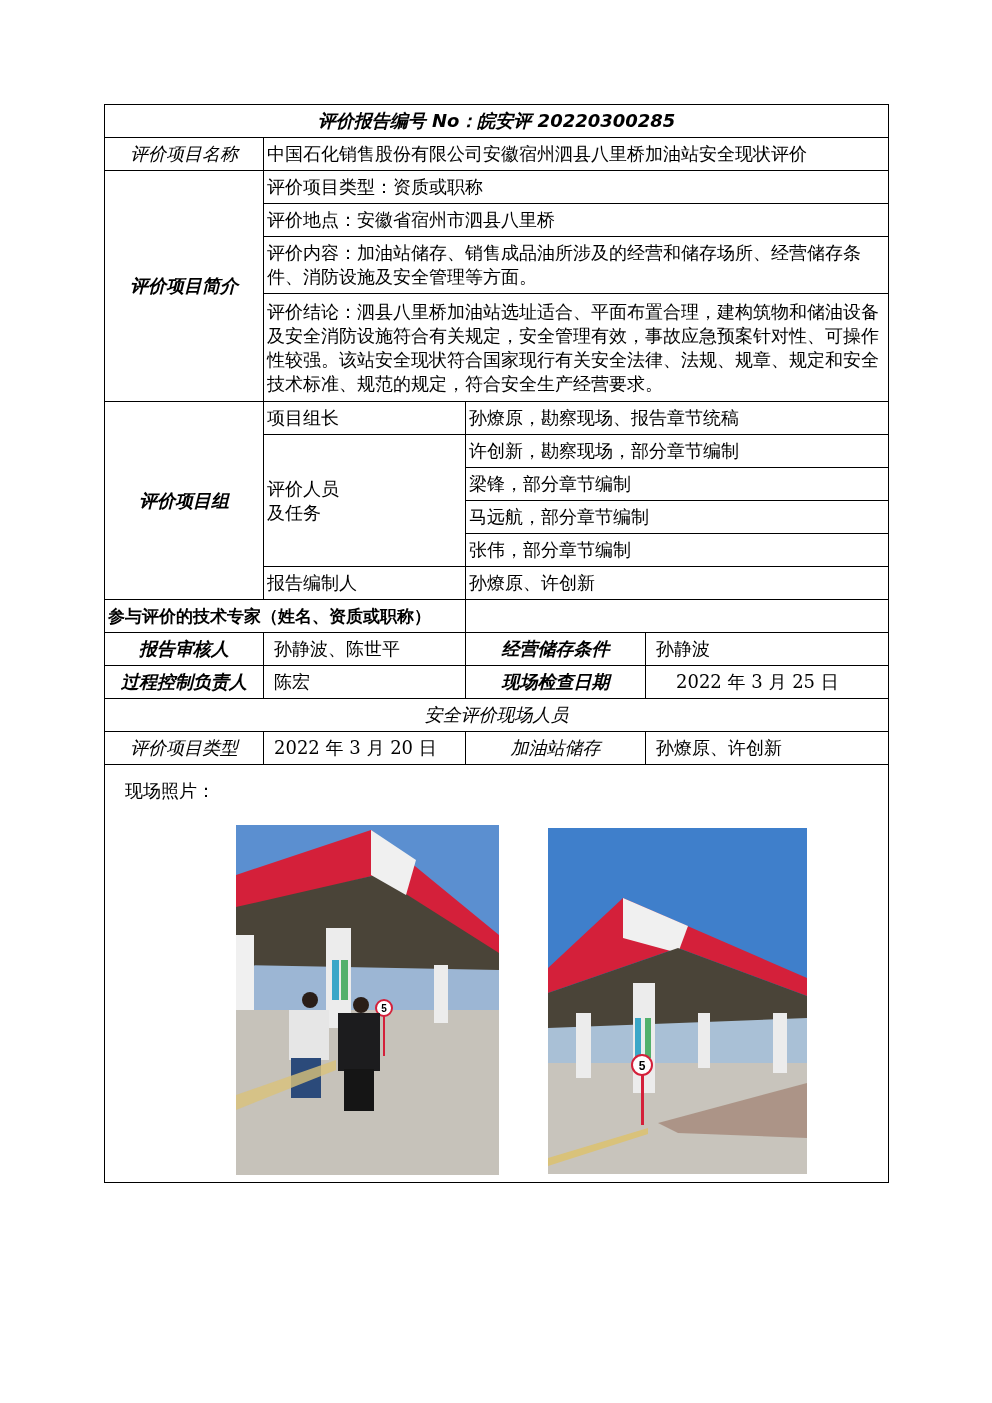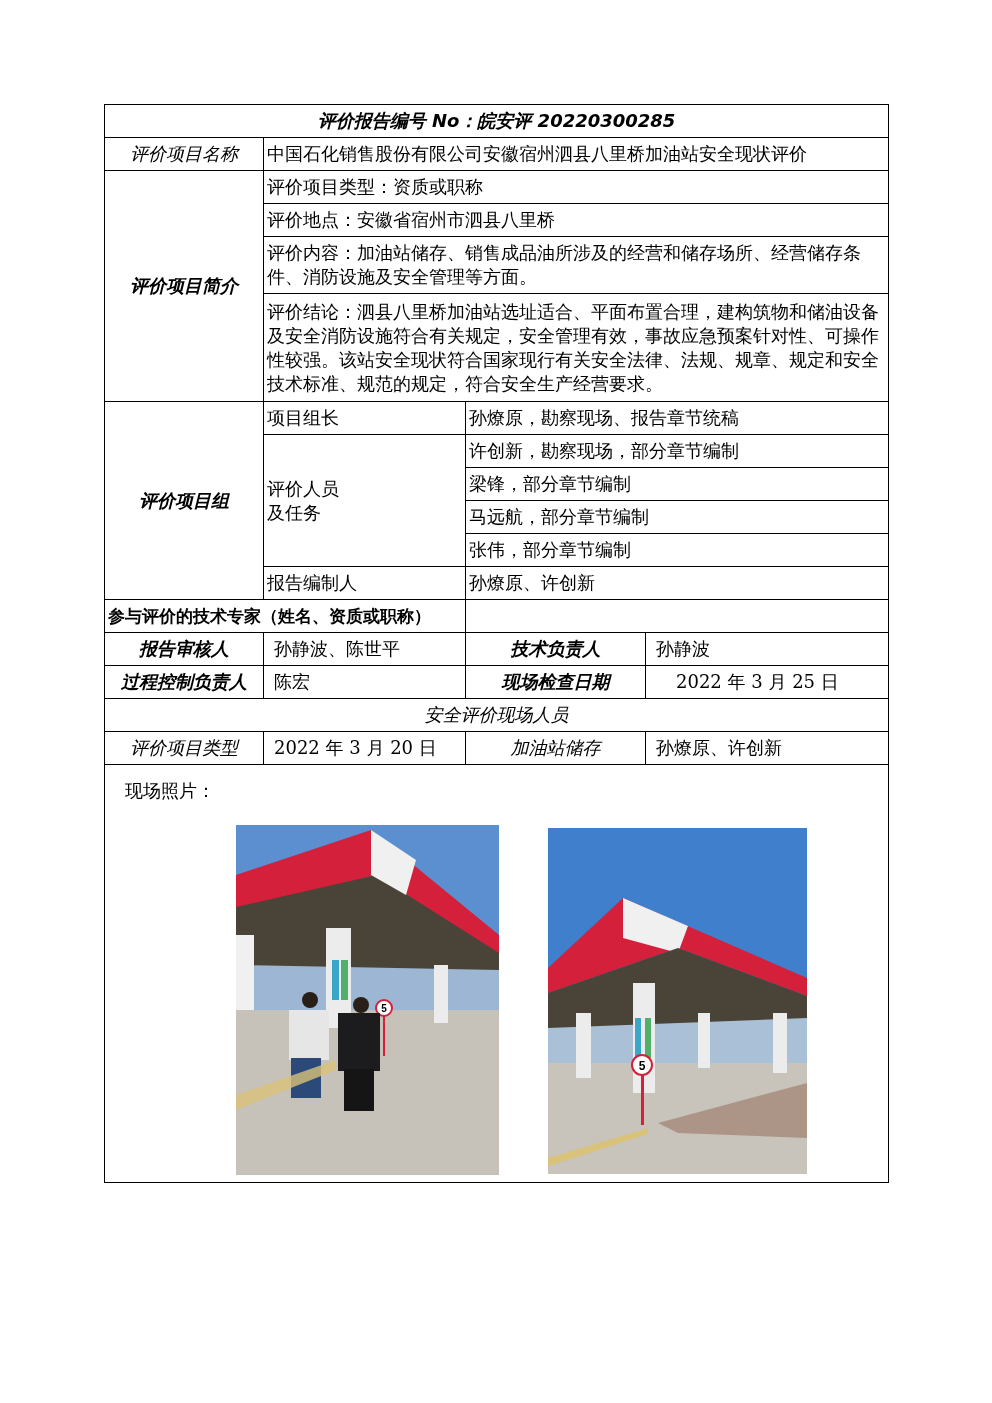--- a/index.html
+++ b/index.html
@@ -74,21 +74,21 @@
     <td>报告编制人</td>
     <td colspan="2">孙燎原、许创新</td>
   </tr>
   <tr>
     <td colspan="2" class="bold" style="padding-left:3px;font-size:17px;">参与评价的技术专家（姓名、资质或职称）</td>
     <td colspan="2"></td>
   </tr>
   <tr>
     <td class="center bold">报告审核人</td>
     <td style="padding-left:10px">孙静波、陈世平</td>
-    <td class="center bold">技术负责人</td>
+    <td class="center bold">经营储存条件</td>
     <td style="padding-left:10px">孙静波</td>
   </tr>
   <tr>
     <td class="center bold">过程控制负责人</td>
     <td style="padding-left:10px">陈宏</td>
     <td class="center bold">现场检查日期</td>
     <td style="padding-left:30px">2022 年 3 月 25 日</td>
   </tr>
   <tr>
     <td colspan="4" class="center">安全评价现场人员</td>

